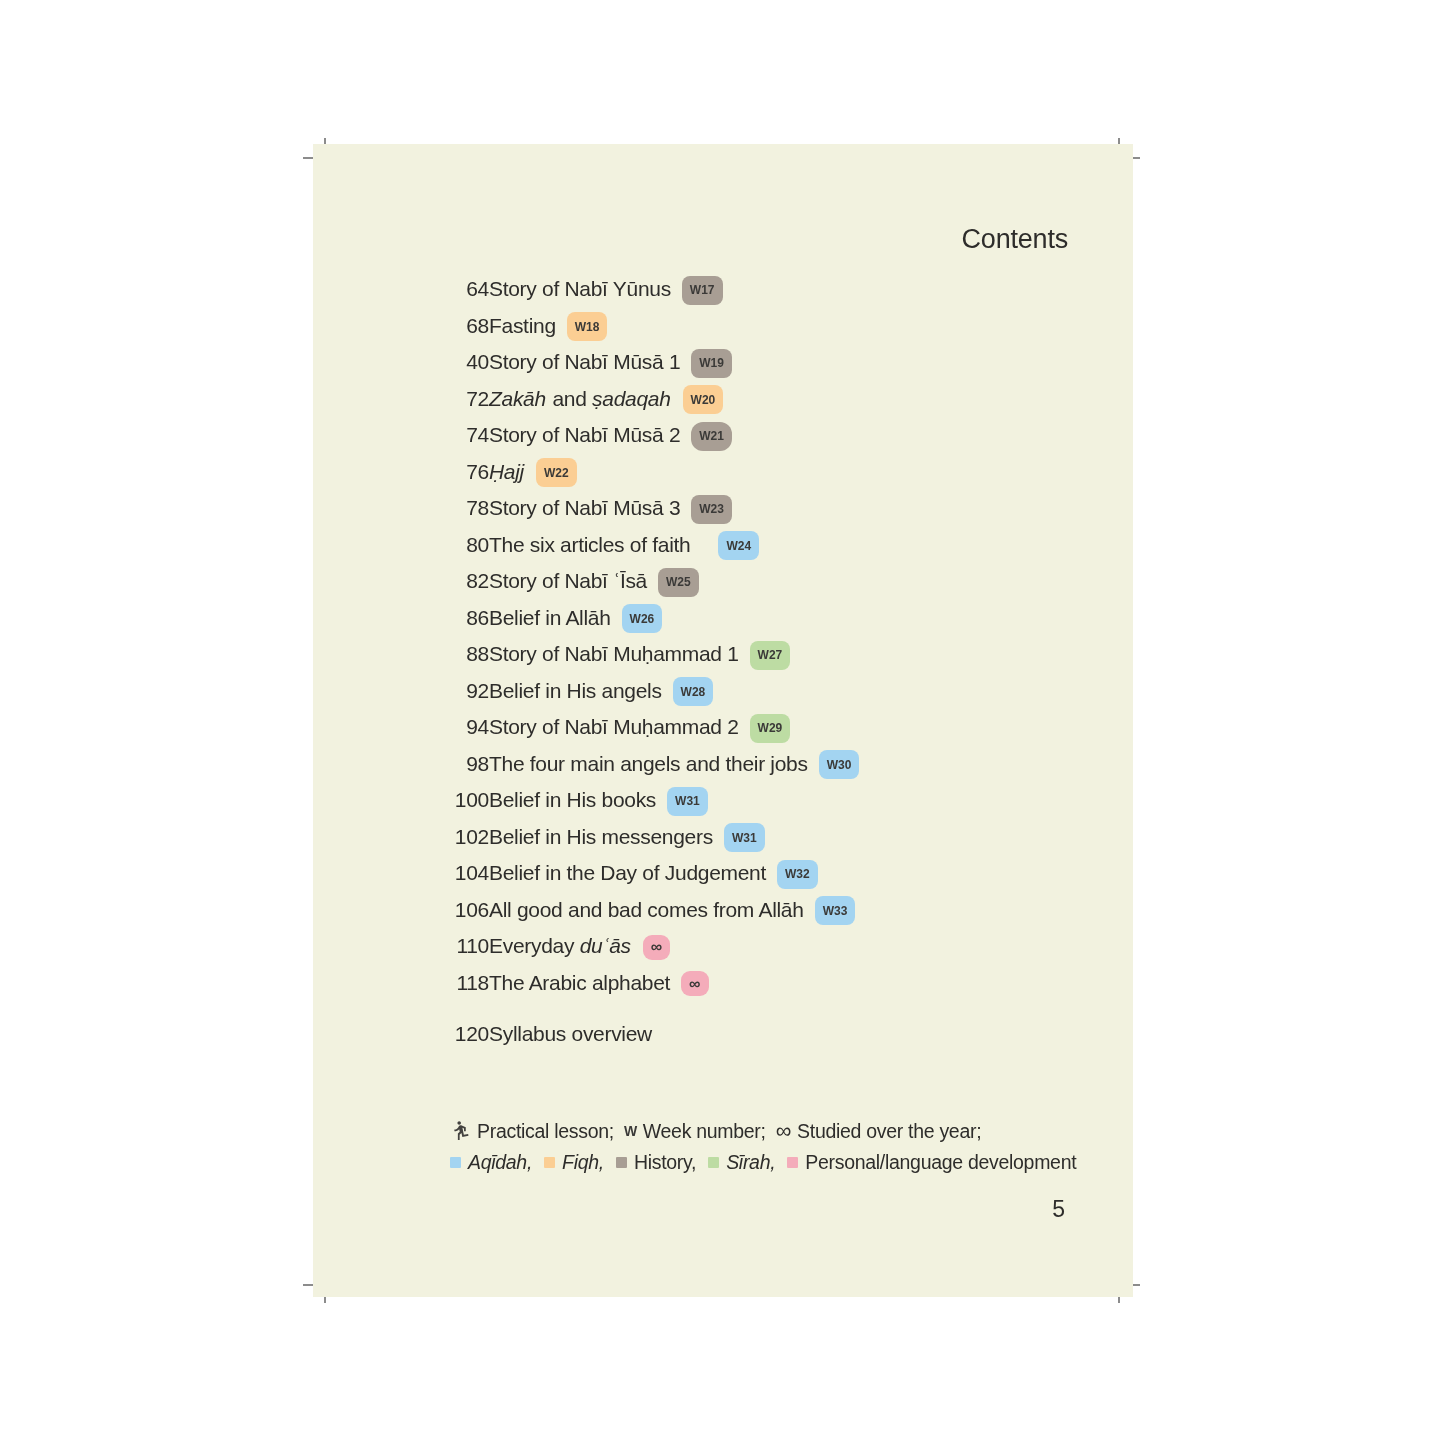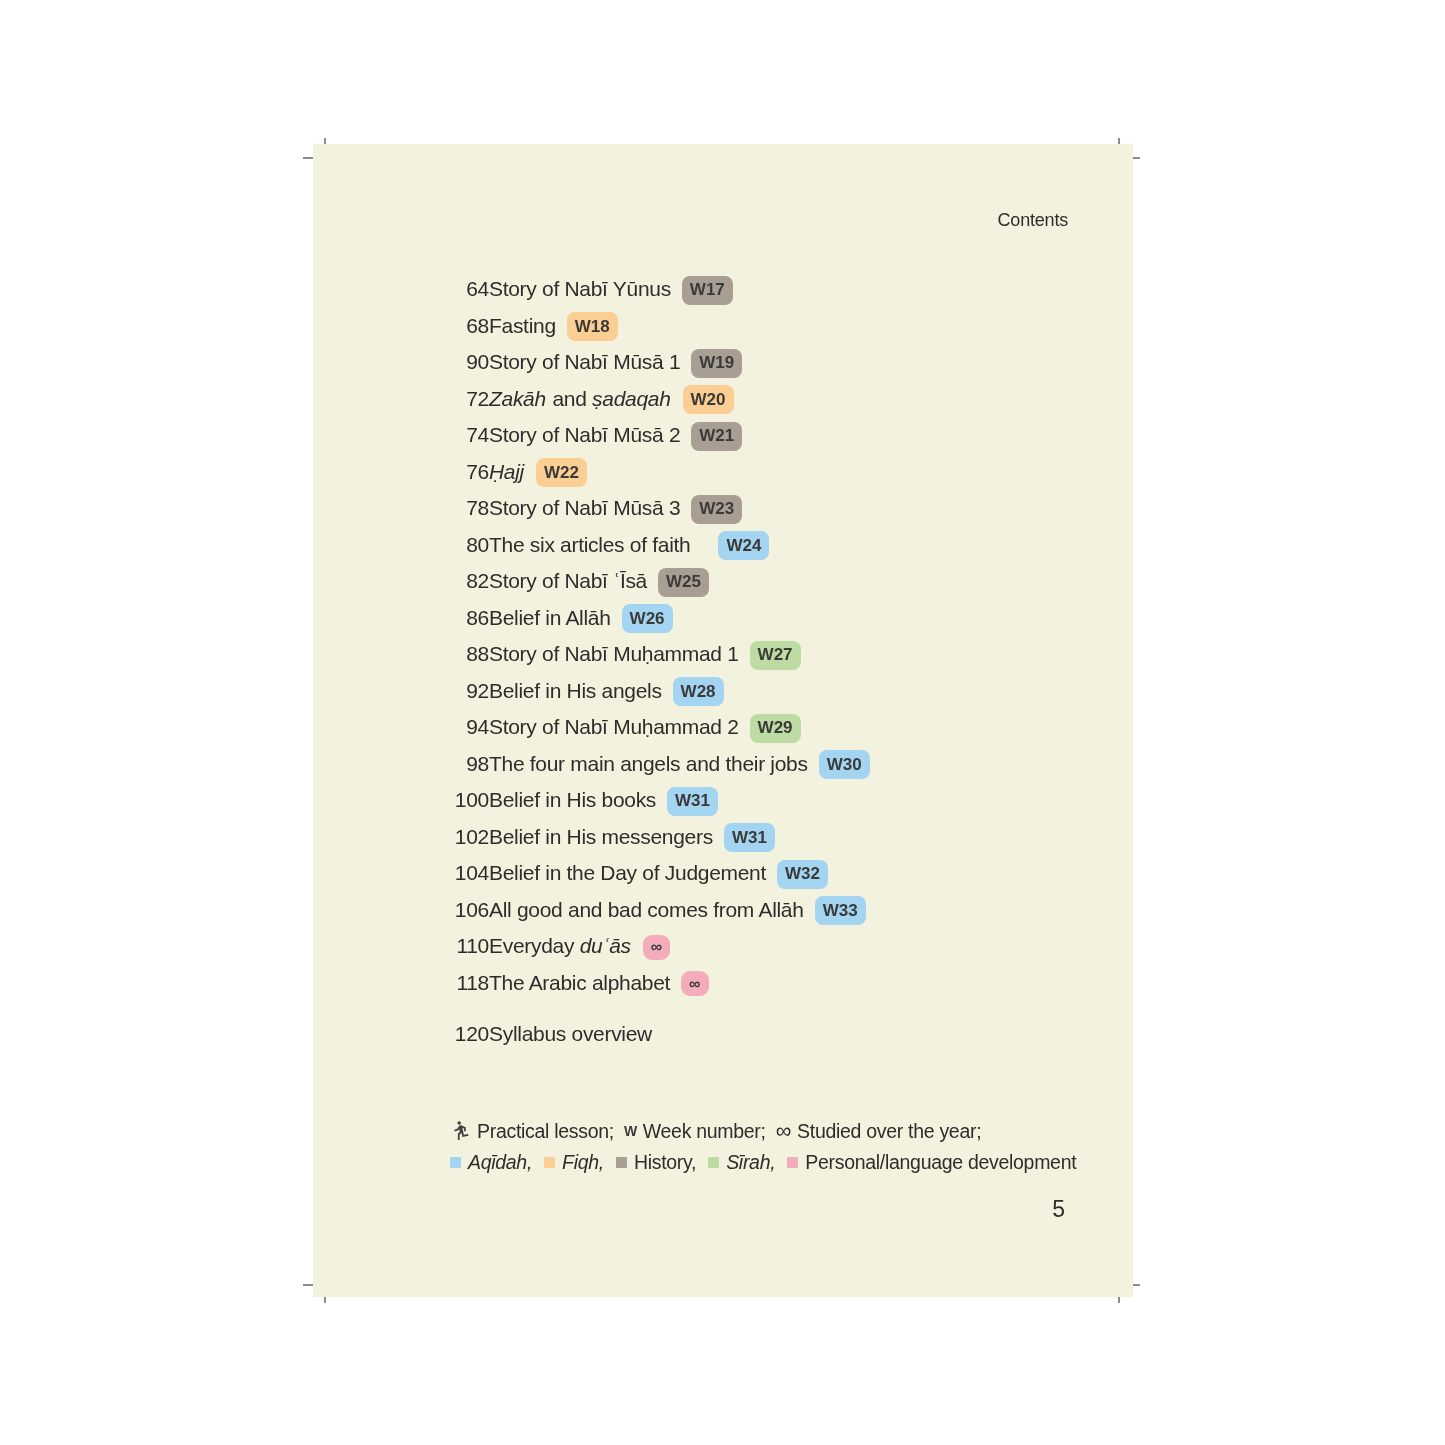--- a/index.html
+++ b/index.html
@@ -9,35 +9,35 @@
   }
   .crop-mark{position:absolute;background:#8c8c8c;}
   .crop-v{width:2px;height:12px;}
   .crop-h{width:12px;height:2px;}
 
   .page{
     position:absolute;left:313px;top:144px;width:820px;height:1153px;
     background:#f2f2df;color:#2e2d2b;
   }
   .contents-header{
-    position:absolute;top:66px;right:65px;font-size:18px;letter-spacing:-0.2px;text-align:right;
+    position:absolute;top:80px;right:65px;font-size:27px;letter-spacing:-0.2px;text-align:right;
   }
   .toc{position:absolute;left:116px;top:127px;}
   .toc-row{
     display:flex;align-items:center;height:36.5px;
     font-size:21px;letter-spacing:-0.3px;white-space:nowrap;
   }
   .toc-row.gap-row{margin-top:15px;}
   .toc-num{width:60px;text-align:right;flex:0 0 auto;}
   .toc-title{}
   .toc-title i{padding-right:1px;}
   .badge{
     margin-left:11px;display:inline-flex;align-items:center;justify-content:center;
     height:25px;padding:2px 8px;border-radius:8px;
-    font-size:17px;font-weight:bold;letter-spacing:0;color:#3b3a38;
+    font-size:12px;font-weight:bold;letter-spacing:0;color:#3b3a38;
     position:relative;top:1px;
   }
   .badge.round{border-radius:9px;min-width:10px;font-size:16px;padding:0 8px;}
 
   .legend{position:absolute;left:137px;top:972px;font-size:19.5px;letter-spacing:-0.3px;}
   .legend-line{display:flex;align-items:center;height:31px;white-space:nowrap;}
   .legend-icon{display:inline-flex;margin-right:6px;position:relative;top:-1px;}
   .sym-w{font-size:14px;font-weight:bold;color:#3b3a38;margin:0 6px 0 10px;position:relative;top:-1px;}
   .sym-inf{font-size:22px;margin:0 6px 0 10px;position:relative;top:-1px;}
   .legend-square{width:11px;height:11px;border-radius:1px;display:inline-block;margin-right:7px;flex:0 0 auto;}
@@ -63,33 +63,33 @@
         <span class="toc-num">64</span>
         <span class="toc-title"><span>Story of Nabī Yūnus</span></span>
         <span class="badge" style="background: rgb(168, 158, 148); color: rgb(59, 58, 56);">W17</span>
       </div>
       <div class="toc-row">
         <span class="toc-num">68</span>
         <span class="toc-title"><span>Fasting</span></span>
         <span class="badge" style="background: rgb(251, 206, 147); color: rgb(59, 58, 56);">W18</span>
       </div>
       <div class="toc-row">
-        <span class="toc-num">90</span>
+        <span class="toc-num">40</span>
         <span class="toc-title"><span>Story of Nabī Mūsā 1</span></span>
         <span class="badge" style="background: rgb(168, 158, 148); color: rgb(59, 58, 56);">W19</span>
       </div>
       <div class="toc-row">
         <span class="toc-num">72</span>
         <span class="toc-title"><i>Zakāh</i><span> and </span><i>ṣadaqah</i></span>
         <span class="badge" style="background: rgb(251, 206, 147); color: rgb(59, 58, 56);">W20</span>
       </div>
       <div class="toc-row">
         <span class="toc-num">74</span>
         <span class="toc-title"><span>Story of Nabī Mūsā 2</span></span>
-        <span class="badge" style="background: rgb(168, 158, 148); color: rgb(59, 58, 56);">W21</span>
+        <span class="badge" style="background: rgb(168, 158, 148); color: rgb(59, 58, 56); border-radius: 12px;">W21</span>
       </div>
       <div class="toc-row">
         <span class="toc-num">76</span>
         <span class="toc-title"><i>Ḥajj</i></span>
         <span class="badge" style="background: rgb(251, 206, 147); color: rgb(59, 58, 56);">W22</span>
       </div>
       <div class="toc-row">
         <span class="toc-num">78</span>
         <span class="toc-title"><span>Story of Nabī Mūsā 3</span></span>
         <span class="badge" style="background: rgb(168, 158, 148); color: rgb(59, 58, 56); border-radius: 8px;">W23</span>

